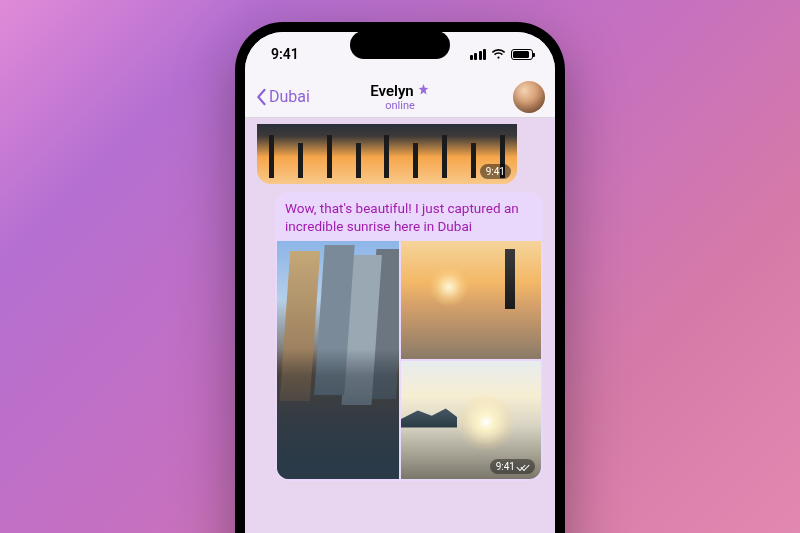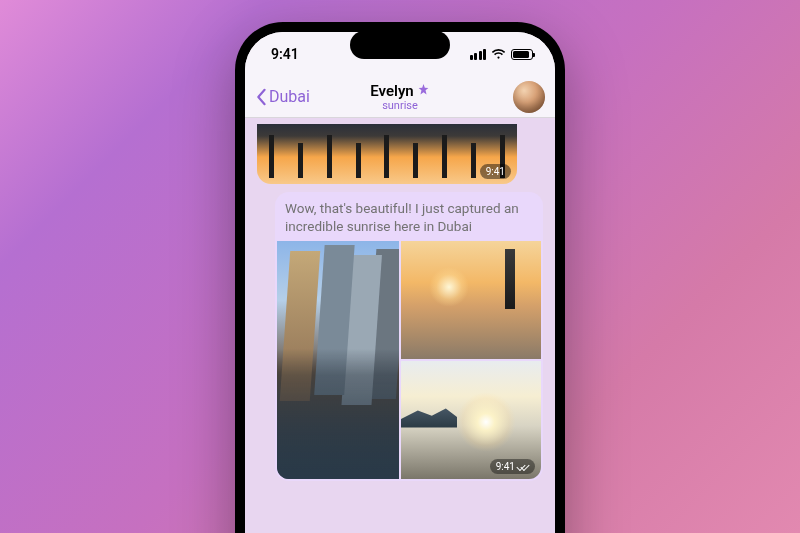--- a/index.html
+++ b/index.html
@@ -126,21 +126,21 @@
     margin: 8px 4px 0 auto;
     width: 268px;
     background: #e9d8fb;
     border-radius: 14px;
     overflow:hidden;
   }
   .bubble-text {
     padding: 7px 10px 6px 10px;
     font-size: 13.5px;
     line-height: 1.35;
-    color: #737373;
+    color: #a21caf;
   }
   .media-grid {
     display:grid;
     grid-template-columns: 122px 1fr;
     grid-template-rows: 118px 118px;
     gap: 2px;
     padding: 0 2px 2px 2px;
   }
   .m1 { grid-row: 1 / span 2; border-radius: 0 0 0 12px; }
   .m2 { }
@@ -245,21 +245,21 @@
       </div>
       <div class="nav-center">
         <div class="nav-title-row">
           <span>Evelyn</span>
           <span class="star">
             <svg width="13" height="13" viewBox="0 0 24 24">
                 <path fill="#9a6bdc" d="M12 2l2.4 6.6L21 9l-5.2 4.3L17.6 21 12 17.3 6.4 21l1.8-7.7L3 9l6.6-.4L12 2z"></path>
               </svg>
           </span>
         </div>
-        <div class="nav-sub">sunrise</div>
+        <div class="nav-sub">online</div>
       </div>
       <div class="avatar"></div>
     </div>
 
     <div class="chat">
 
       <div class="msg-photo-top">
         <div class="piers">
           <span></span>
             <span></span>

